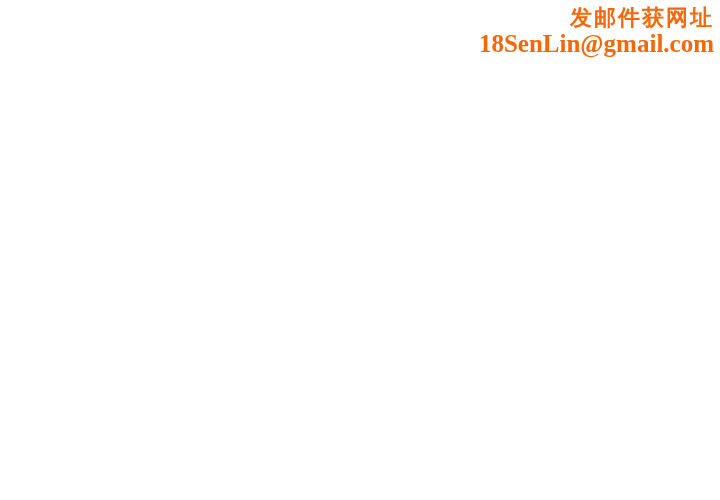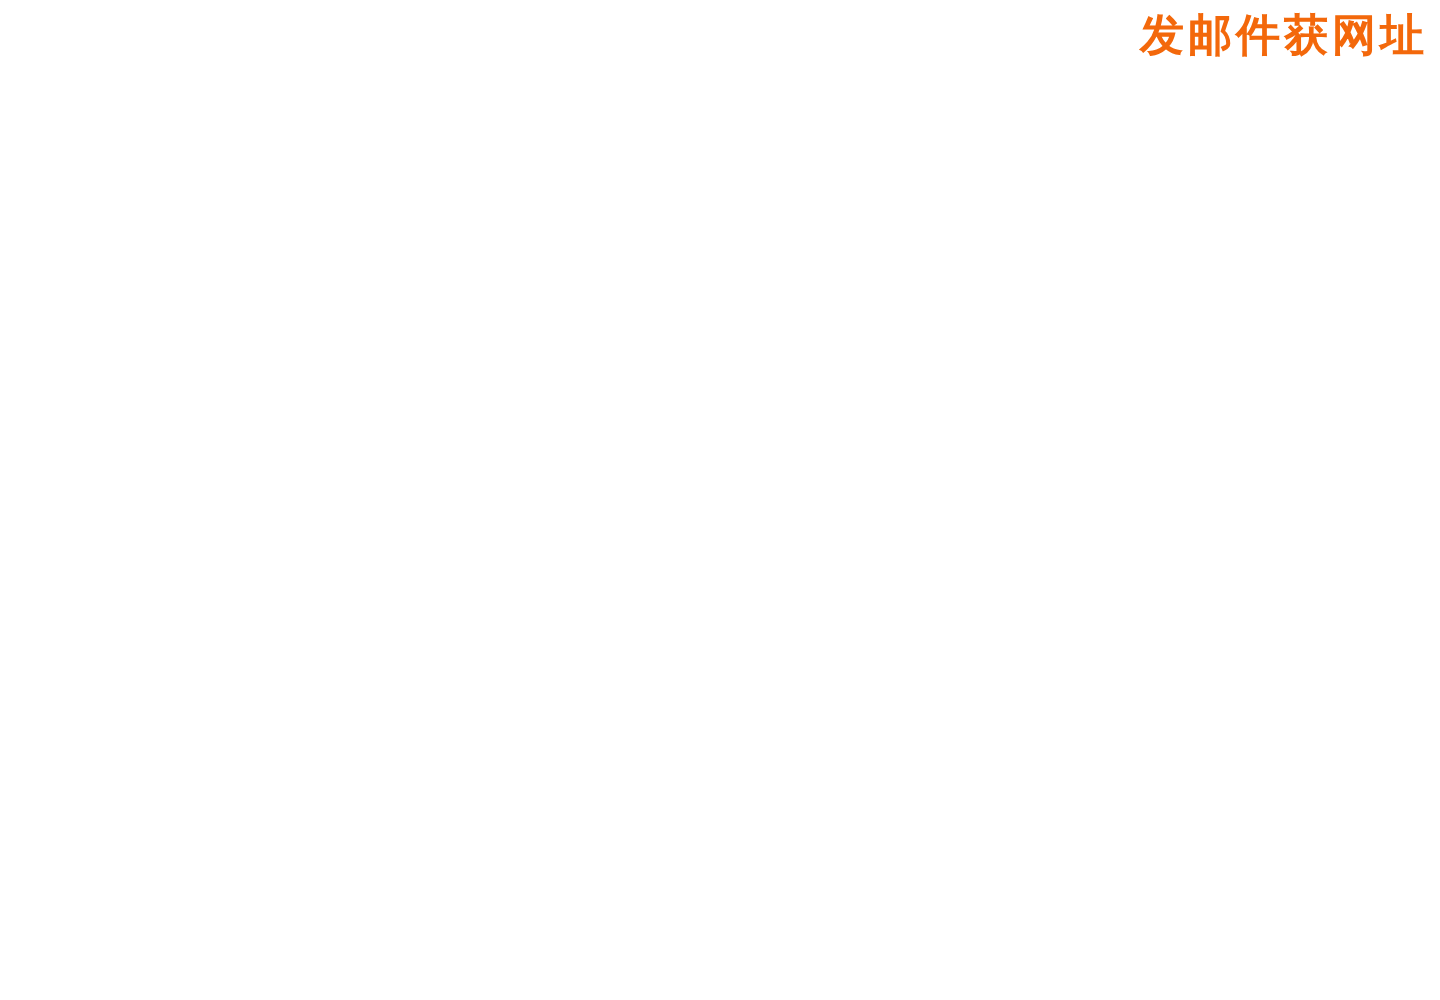--- a/index.html
+++ b/index.html
@@ -23,20 +23,21 @@
          border-radius:9px 9px 0 0;background:var(--frame_white);overflow:hidden;}
   .panel svg{display:block;}
 </style>
 </head>
 <body>
 
 <div class="page">
 
   <div class="promo">
     <div class="cn">发邮件获网址</div>
+    <div class="mail">18SenLin@gmail.com</div>
   </div>
 
   <div class="panel">
     <svg width="439" height="60" viewBox="0 0 439 60">
       <defs>
         <clipPath id="leftGlassClip">
             <rect x="12" y="8" width="105" height="52" rx="5"></rect>
           </clipPath>
         <clipPath id="rightGlassClip">
             <rect x="277" y="0" width="162" height="60"></rect>

